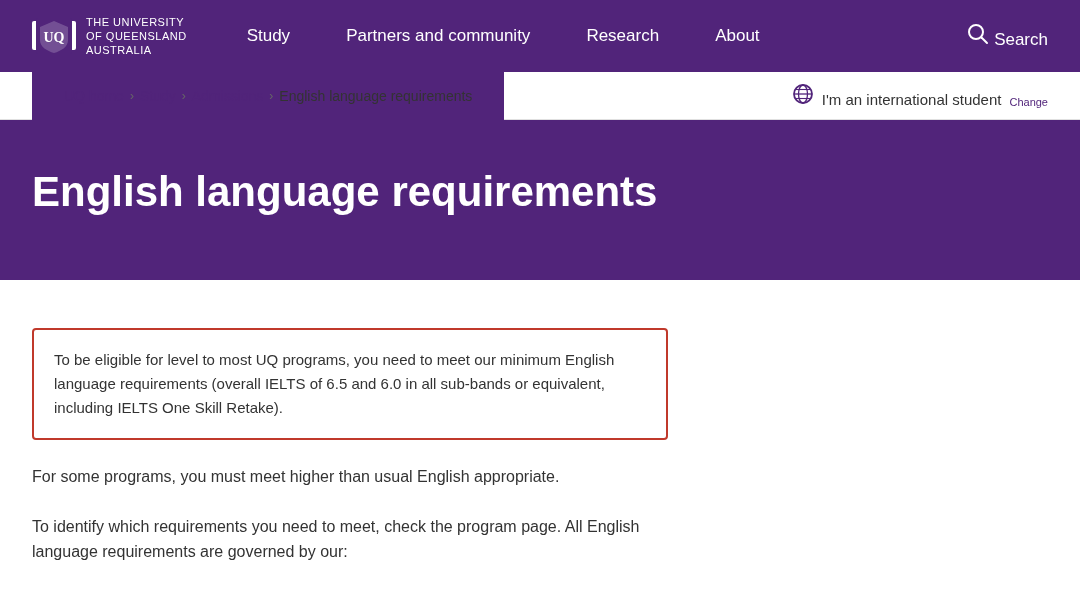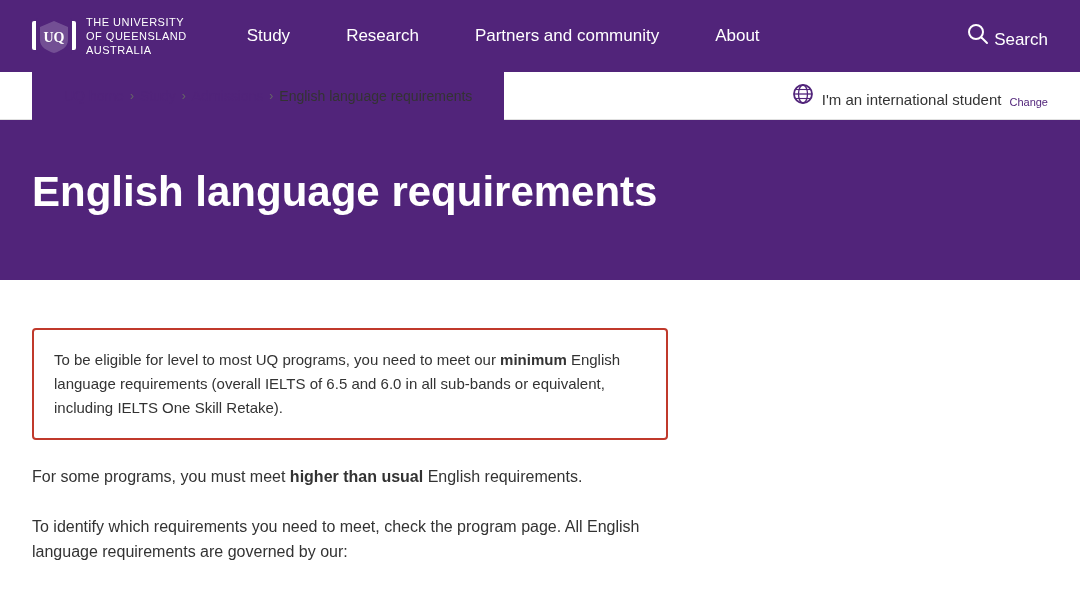--- a/index.html
+++ b/index.html
@@ -130,21 +130,21 @@
     }
     .highlight-box {
       border: 2px solid #c0392b;
       border-radius: 4px;
       padding: 18px 20px;
       margin-bottom: 24px;
       font-size: 15px;
       line-height: 1.6;
       color: #333;
     }
-    .bold { font-weight: bold; }
+    .bold { font-weight: normal; }
   </style>
 </head>
 <body>
 
 <nav>
   <div class="nav-logo">
     <div class="nav-logo-shield">
       <svg viewBox="0 0 36 36" xmlns="http://www.w3.org/2000/svg">
         <rect width="36" height="36" fill="#51247a" rx="2"></rect>
         <path d="M18 3 L32 9 L32 22 C32 29 25 33 18 35 C11 33 4 29 4 22 L4 9 Z" fill="#fff" opacity="0.2"></path>
@@ -153,22 +153,22 @@
     </div>
     <div class="nav-logo-text">
       <div>The University</div>
       <div>of Queensland</div>
       <div>Australia</div>
     </div>
   </div>
 
   <div class="nav-links">
     <a class="nav-link">Study</a>
+    <a class="nav-link">Partners and community</a>
     <a class="nav-link">Research</a>
-    <a class="nav-link">Partners and community</a>
     <a class="nav-link">About</a>
   </div>
 
   <div class="nav-search">
     <span>
       <svg width="22" height="22" viewBox="0 0 22 22" fill="none" xmlns="http://www.w3.org/2000/svg">
         <circle cx="9" cy="9" r="7" stroke="#fff" stroke-width="2"></circle>
         <line x1="14.5" y1="14.5" x2="20" y2="20" stroke="#fff" stroke-width="2" stroke-linecap="round"></line>
       </svg>
     </span>
@@ -206,17 +206,17 @@
   <h1>English language requirements</h1>
 </div>
 
 <div class="content">
 
   <div class="highlight-box">
     <span>To be eligible for level to most UQ programs, you need to meet our </span><span class="bold">minimum</span><span> English language requirements (overall IELTS of 6.5 and 6.0 in all sub-bands or equivalent, including IELTS One Skill Retake).</span>
   </div>
 
   <p>
-    <span>For some programs, you must meet </span><span class="bold">higher than usual</span><span> English requirements.</span>
+    <span>For some programs, you must meet </span><span class="bold">higher than usual</span><span> English appropriate.</span>
   </p>
 
   <p>To identify which requirements you need to meet, check the program page. All English language requirements are governed by our:</p>
 </div>
 
 </body></html>

